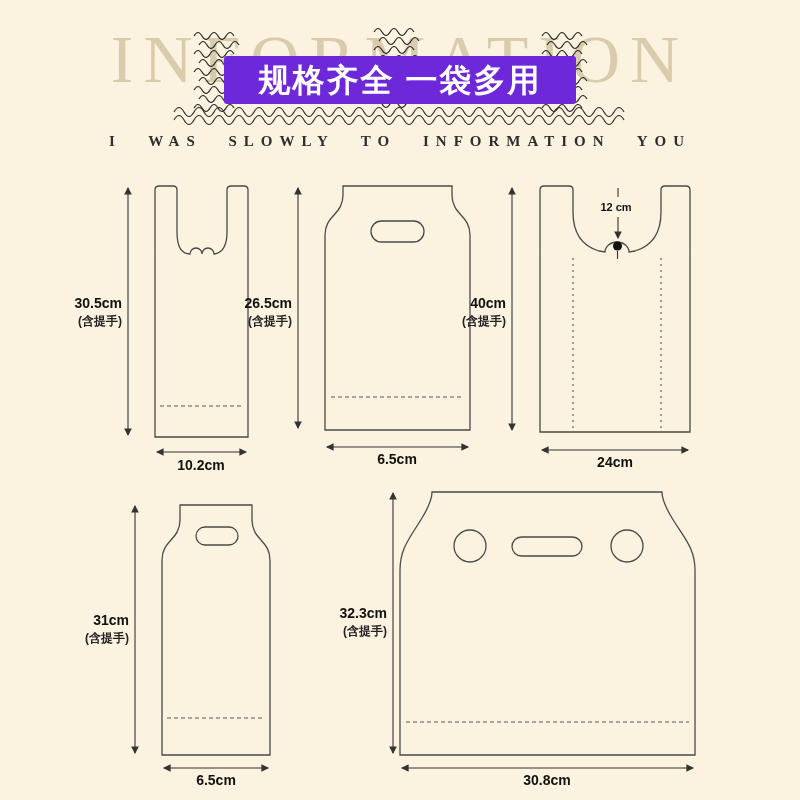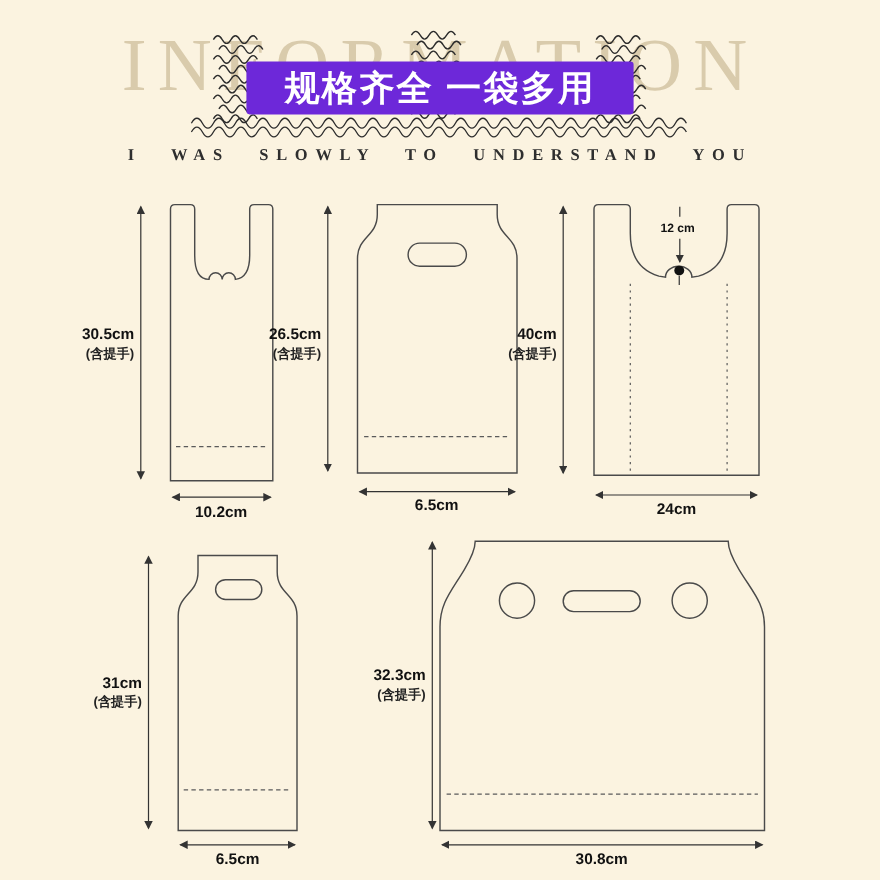--- a/index.html
+++ b/index.html
@@ -135,13 +135,13 @@
     <path class="dash" d="M406,722 L689,722"></path>
     <path class="dim" d="M393,493 L393,753" marker-start="url(#ah)" marker-end="url(#ah)"></path>
     <text class="num" x="387" y="618" text-anchor="end">32.3cm</text>
     <text class="note" x="387" y="635" text-anchor="end">(含提手)</text>
     <path class="dim" d="M402,768 L693,768" marker-start="url(#ah)" marker-end="url(#ah)"></path>
     <text class="num" x="547" y="785" text-anchor="middle">30.8cm</text>
   </g>
 </svg>
 
 <div class="banner">规格齐全 一袋多用</div>
-<div class="subtitle">I WAS SLOWLY TO UNDERSTAND YOU</div>
+<div class="subtitle">I WAS SLOWLY TO INFORMATION YOU</div>
 
 </body></html>

